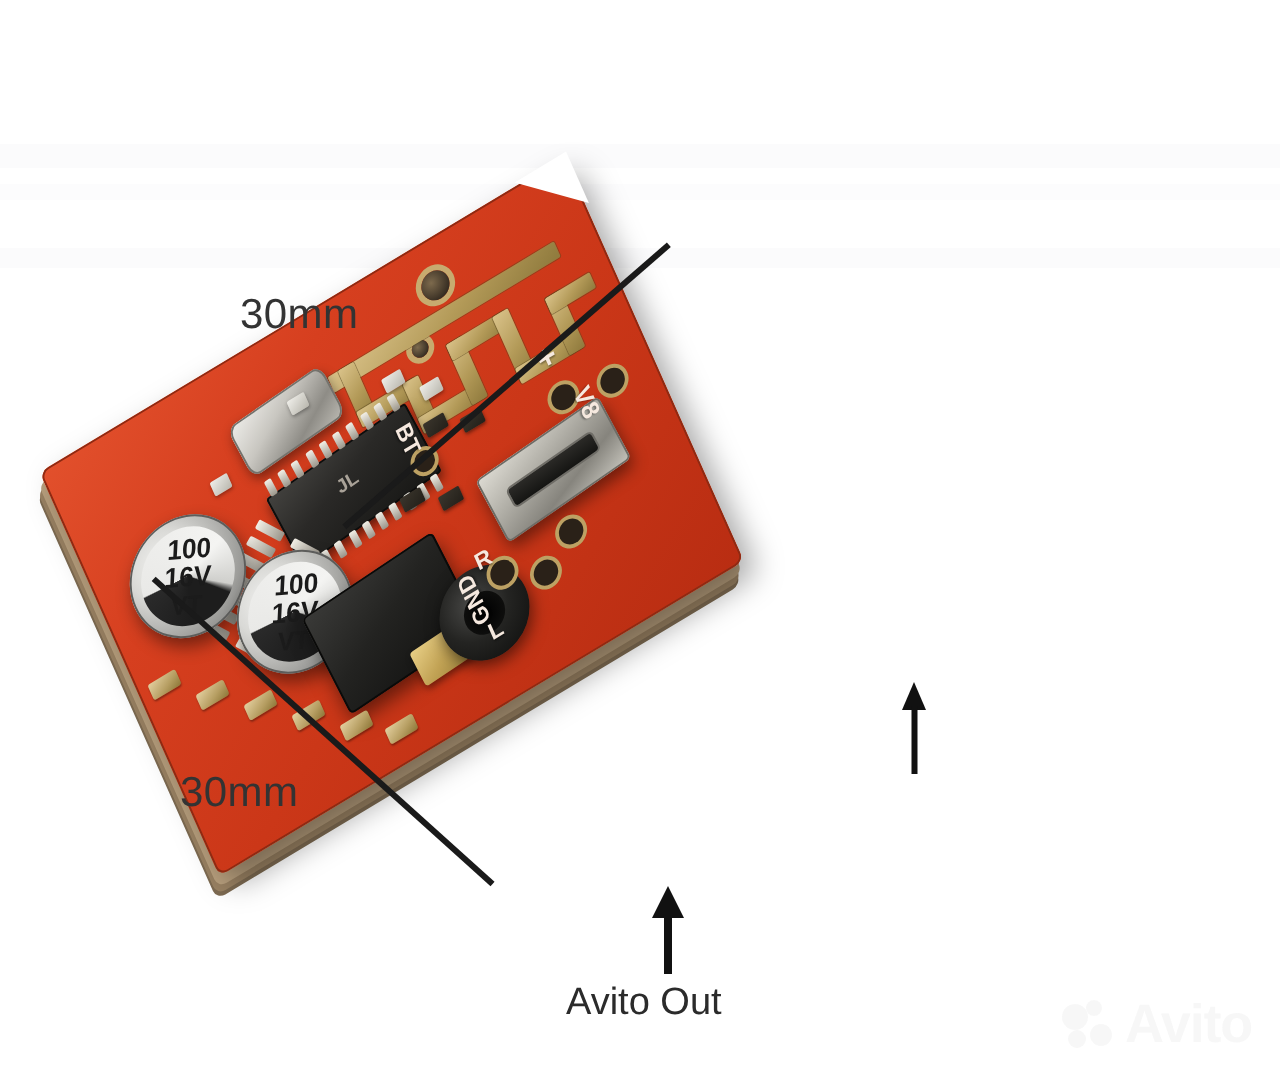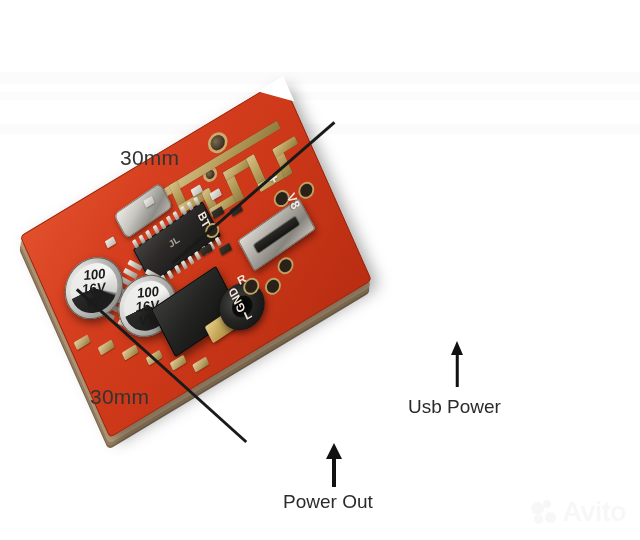--- a/index.html
+++ b/index.html
@@ -296,27 +296,26 @@
   <div class="dimline" style="left:172px;top:262px;width:215px;height:2.5px;transform:rotate(-41deg);"></div>
   <span class="dimlabel" style="left:120px;top:146px;">30mm</span>
 
   <div class="dimline" style="left:77px;top:288px;width:228px;height:2.5px;transform:rotate(42deg);"></div>
   <span class="dimlabel" style="left:90px;top:385px;">30mm</span>
 
   <div class="arrow thin" style="left:449px;top:341px;width:16px;height:46px;">
     <div class="head"></div>
     <div class="shaft" style="top:12px;bottom:0;"></div>
   </div>
-  <span class="calloutlabel" style="left:408px;top:396px;">Usb Power</span>
 
   <div class="arrow" style="left:325px;top:443px;width:18px;height:44px;">
     <div class="head"></div>
     <div class="shaft" style="top:14px;bottom:0;"></div>
   </div>
-  <span class="calloutlabel" style="left:283px;top:491px;">Power Out</span>
+  <span class="calloutlabel" style="left:283px;top:491px;">Avito Out</span>
 
   <div id="watermark">
     <div class="wmdot">
       <i style="left:0;top:2px;width:13px;height:13px;"></i>
       <i style="left:12px;top:0;width:8px;height:8px;"></i>
       <i style="left:3px;top:15px;width:9px;height:9px;"></i>
       <i style="left:14px;top:12px;width:11px;height:11px;"></i>
     </div>
     <span class="wmtext">Avito</span>
   </div>

